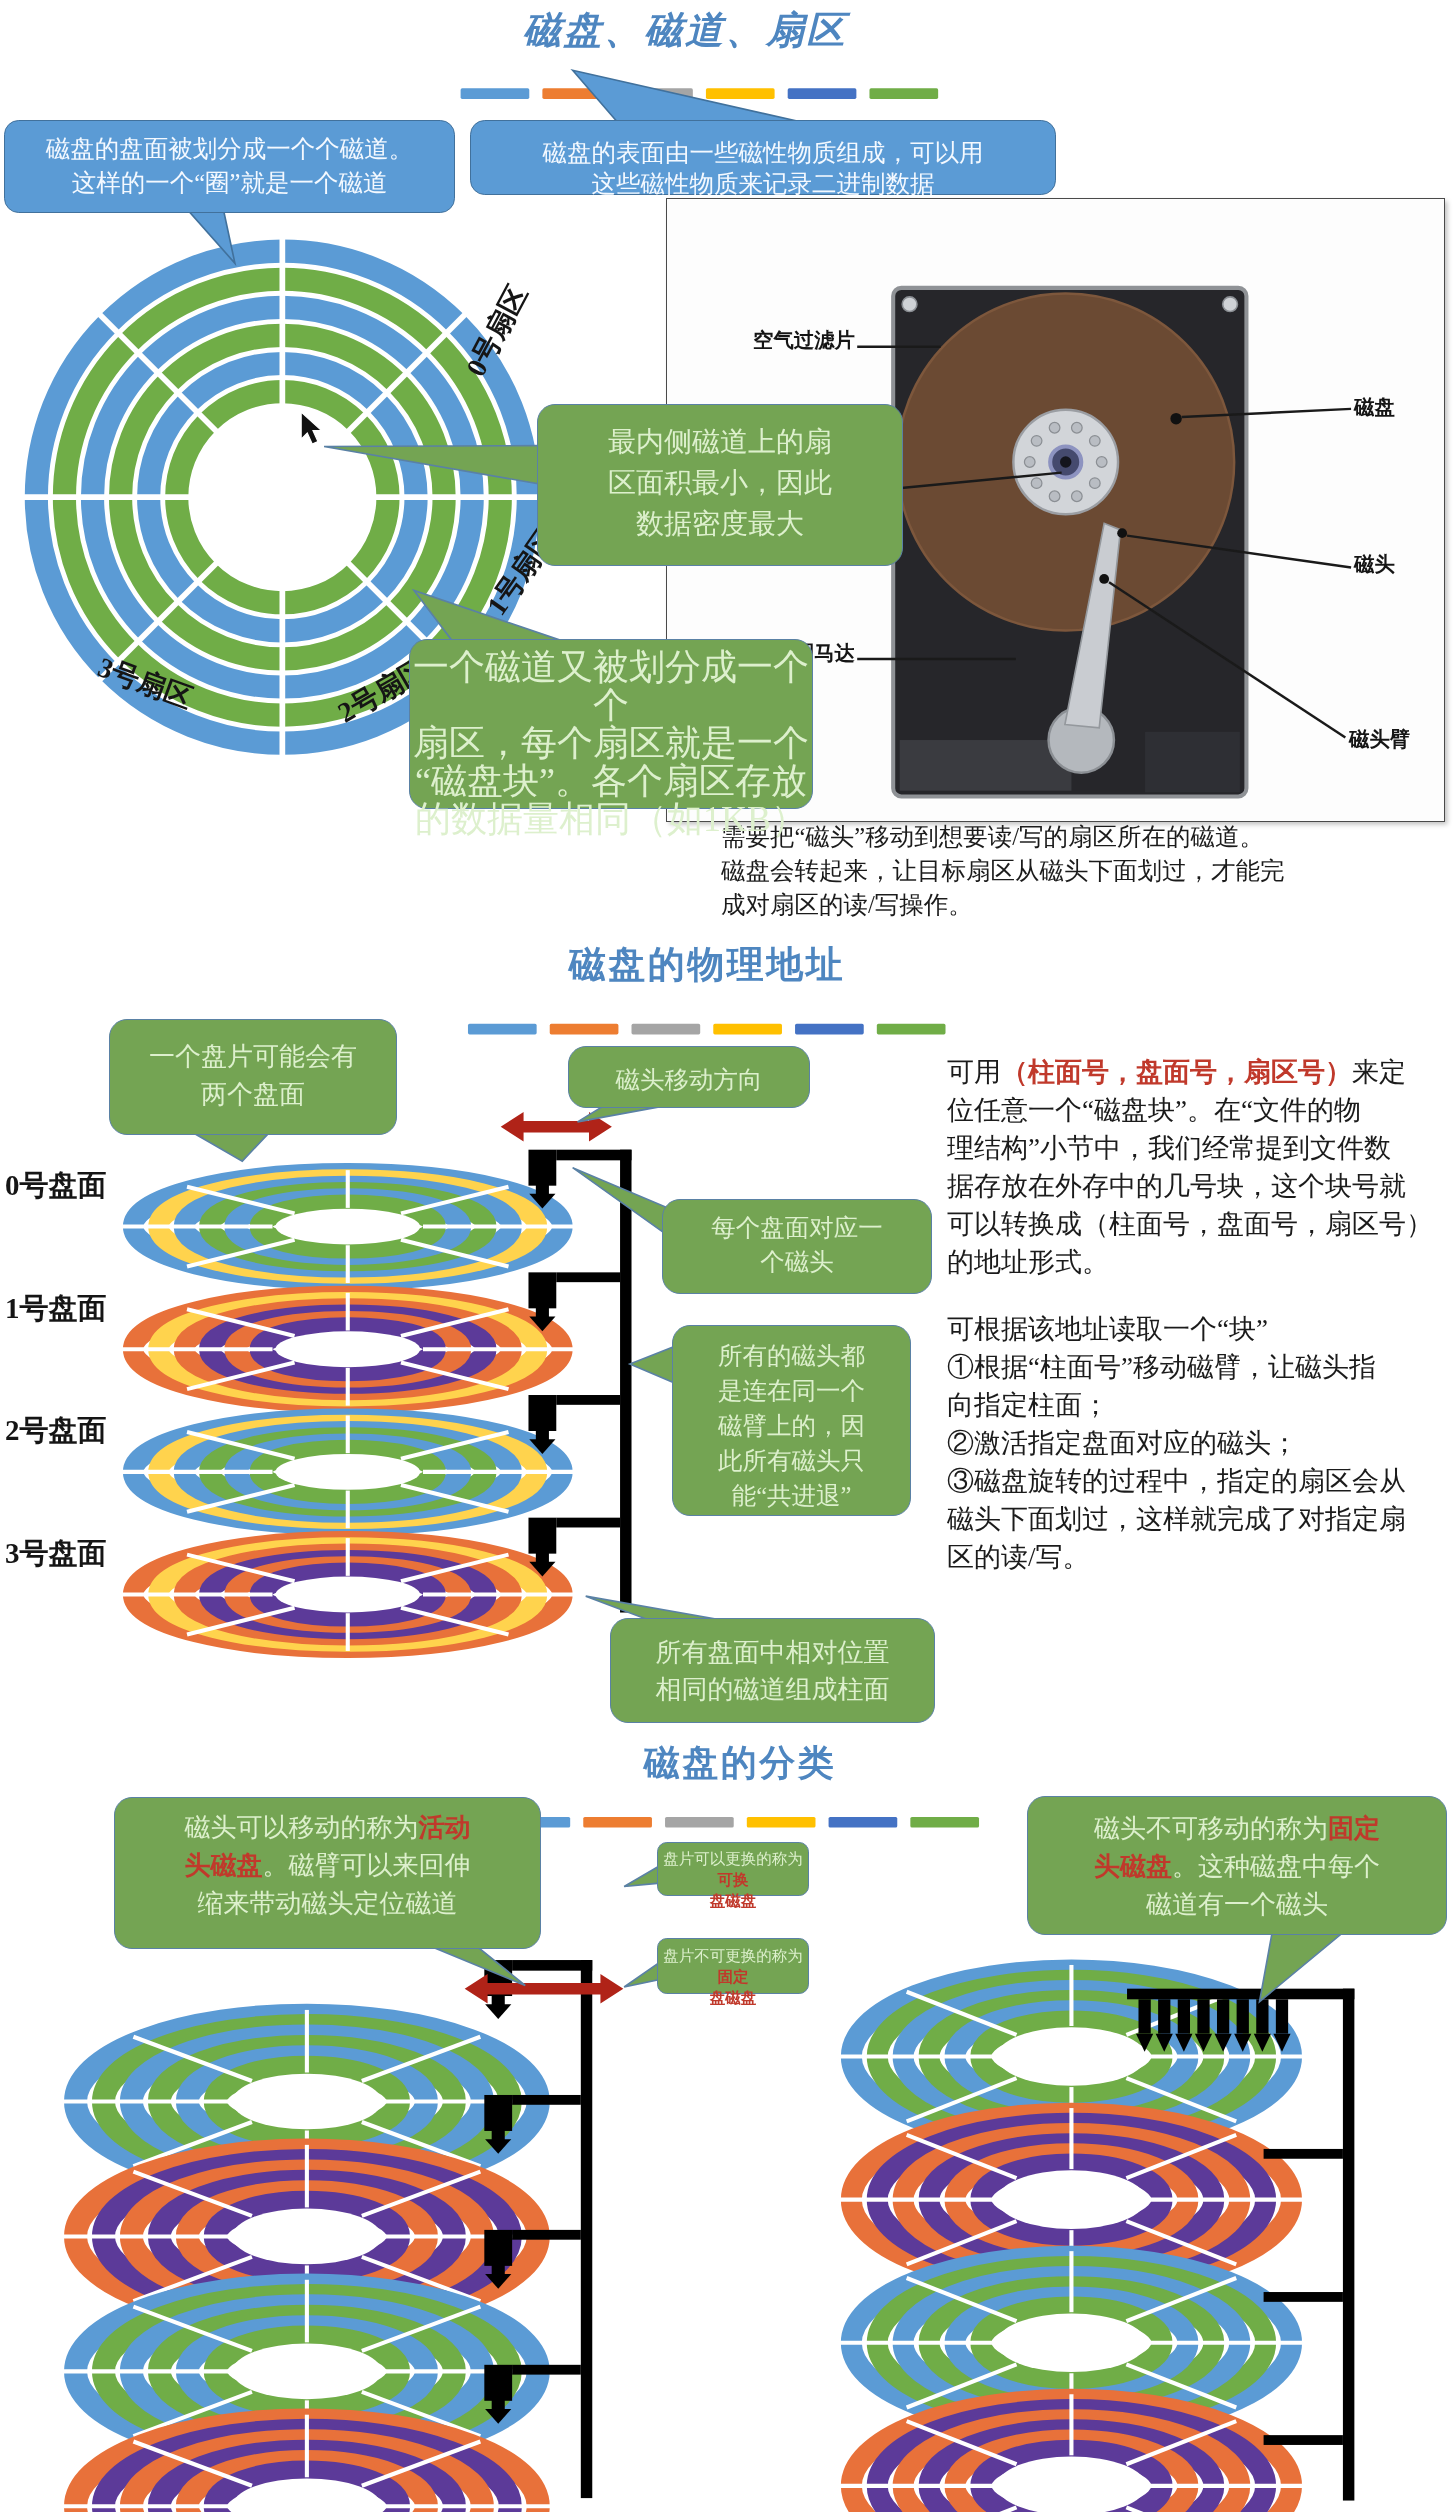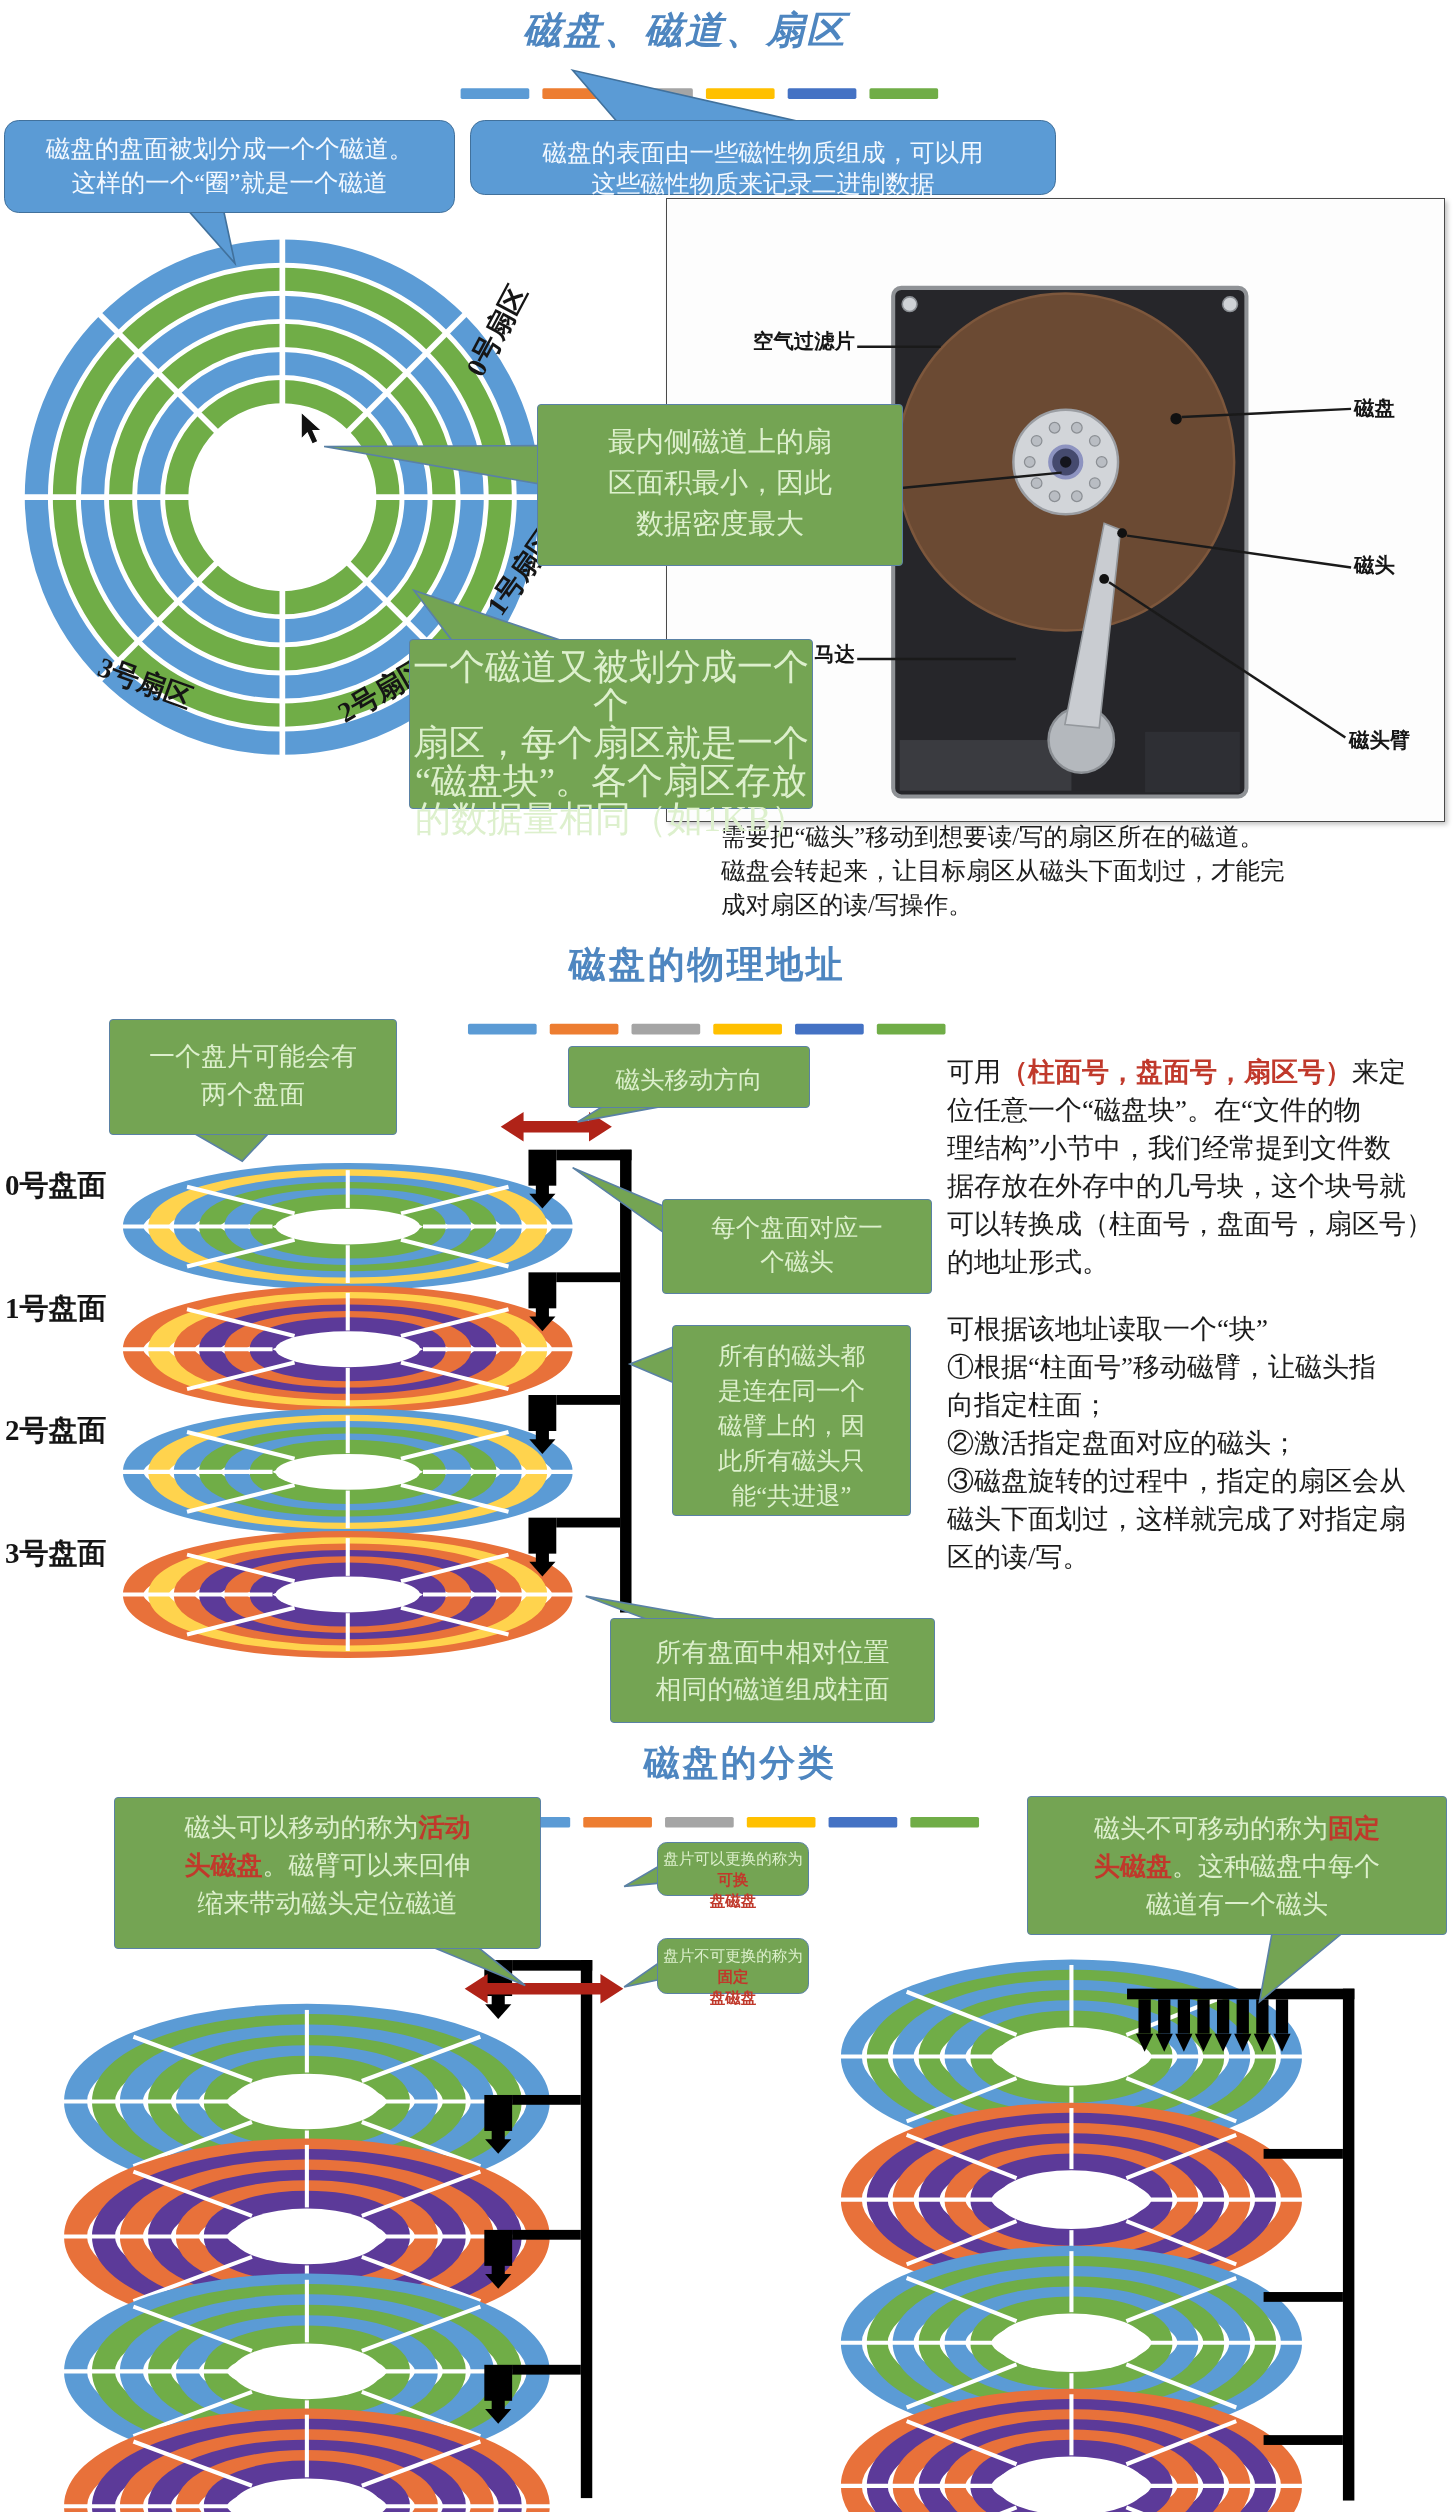--- a/index.html
+++ b/index.html
@@ -7,26 +7,26 @@
           font-family:"Liberation Serif", serif;}
   #gfx{position:absolute;left:0;top:0;z-index:1;}
   .title{position:absolute;z-index:2;text-align:center;font-weight:bold;color:#4e86c0;
          font-family:"Liberation Serif",serif;letter-spacing:2.5px;white-space:pre;}
   .t1{left:276px;top:4.9px;width:818px;font-size:38px;font-style:italic;}
   .t2{left:298px;top:940px;width:818px;font-size:37px;}
   .t3{left:331px;top:1739px;width:818px;font-size:36px;}
   .bubble{position:absolute;box-sizing:border-box;text-align:center;z-index:3;
           white-space:pre-line;font-family:"Liberation Serif",serif;}
   .bblue{background:#5b9bd5;border:1.6px solid #41719c;border-radius:14.7px;color:#f4f9ff;}
-  .bgreen{background:#74a453;border:1.6px solid #5a81a5;border-radius:4px;color:#ddf0cd;}
+  .bgreen{background:#74a453;border:1.6px solid #5a81a5;border-radius:18px;color:#ddf0cd;}
   .seg-red{color:#c0392b;font-weight:bold;}
   .lbl{position:absolute;z-index:2;color:#151515;white-space:pre-line;}
   .sector-lbl{font-size:28px;font-weight:600;font-family:"Liberation Serif",serif;}
   .surface-lbl{font-size:29px;font-weight:600;font-family:"Liberation Serif",serif;}
-  .photo-lbl{font-size:20.4px;font-weight:bold;font-family:Liberation Sans, sans-serif;line-height:29px;}
+  .photo-lbl{font-size:20.4px;font-weight:bold;font-family:Liberation Mono, monospace;line-height:29px;}
   .para{position:absolute;z-index:2;color:#1b1b1b;white-space:pre-line;
         font-family:"Liberation Serif",serif;}
   .photo-box{position:absolute;left:666px;top:198px;width:777px;height:622px;z-index:0;
              background:#fdfdfd;border:1.6px solid #4a4a4a;box-shadow:2.5px 2.5px 4.9px rgba(0,0,0,.25);}
 </style>
 </head>
 <body>
 
 <div class="canvas">
 

